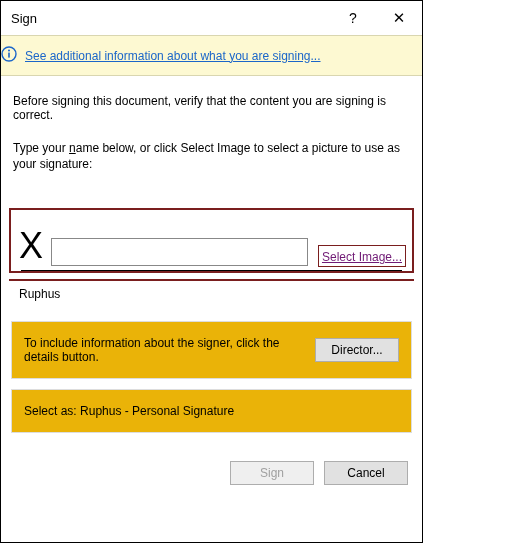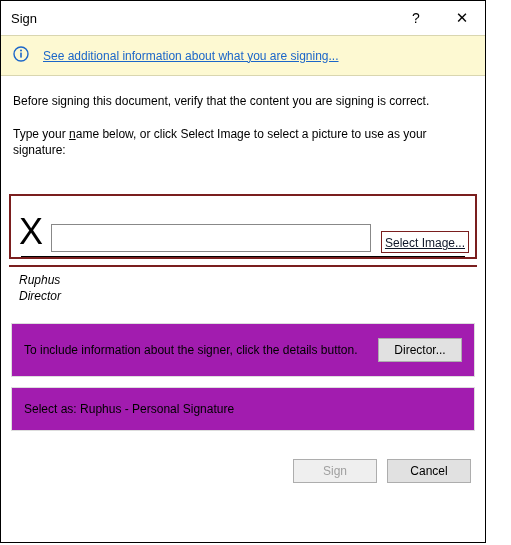--- a/index.html
+++ b/index.html
@@ -5,21 +5,21 @@
   * { box-sizing: border-box; margin: 0; padding: 0; }
   body {
     font-family: "Segoe UI", Tahoma, sans-serif;
     font-size: 12px;
     background: #fff;
     width: 511px;
     height: 545px;
     overflow: hidden;
   }
   .window {
-    width: 486px;
+    width: 423px;
     height: 543px;
     border: 1px solid #000;
     background: #fff;
     display: flex;
     flex-direction: column;
   }
   .titlebar {
     display: flex;
     align-items: center;
     height: 34px;
@@ -37,24 +37,24 @@
     align-items: center;
     justify-content: center;
     font-size: 14px;
     cursor: pointer;
   }
   .titlebar .ctrl.close { font-size: 15px; }
   .banner {
     background: #fdf9d2;
     border-top: 1px solid #d9d6b0;
     border-bottom: 1px solid #d9d6b0;
-    padding: 10px 12px;
-    display: flex;
-    align-items: center;
-    gap: 14px;
+    padding: 10px 0;
+    display: flex;
+    align-items: center;
+    gap: 8px;
   }
   .banner .info-icon {
     flex-shrink: 0;
   }
   .banner a {
     color: #1b66c9;
     text-decoration: underline;
     font-size: 12px;
   }
   .body {
@@ -102,42 +102,41 @@
     padding: 2px 4px;
     outline: none;
   }
   .select-image {
     border: 1.5px solid #7a1e1e;
     padding: 4px 3px 2px 3px;
     margin-left: 4px;
     margin-bottom: -1px;
   }
   .select-image a {
-    color: #0f172a;
+    color: #701a75;
     text-decoration: underline;
     font-size: 12px;
   }
   .sig-line {
     border-top: 1px solid #000;
     margin: 2px 10px 0 10px;
   }
   .sig-highlight-line {
     border-top: 2px solid #7a1e1e;
     margin: 6px 8px 0 8px;
   }
   .signer-info {
     padding: 4px 18px 10px 18px;
   }
   .signer-info div {
     margin-top: 2px;
     font-size: 12px;
-    font-style: italic;
   }
   .details-row, .change-row {
-    background: #a21caf;
+    background: #eab308;
     border: 1px solid #ddd;
     margin: 10px 10px 0 10px;
     padding: 14px 12px;
     display: flex;
     align-items: center;
   }
   .details-row .txt, .change-row .txt { flex: 1; }
   .btn {
     min-width: 84px;
     height: 24px;
@@ -207,21 +206,20 @@
         <div class="select-image">
           <a href="#">Select Image...</a>
         </div>
       </div>
       <div class="sig-line"></div>
     </div>
     <div class="sig-highlight-line"></div>
 
     <div class="signer-info">
       <div>Ruphus</div>
-      <div>Director</div>
     </div>
 
     <div class="details-row">
       <div class="txt">To include information about the signer, click the details button.</div>
       <button class="btn">Director...</button>
     </div>
 
     <div class="change-row">
       <div class="txt">
         <span class="signing-as-label">Select as:</span>

